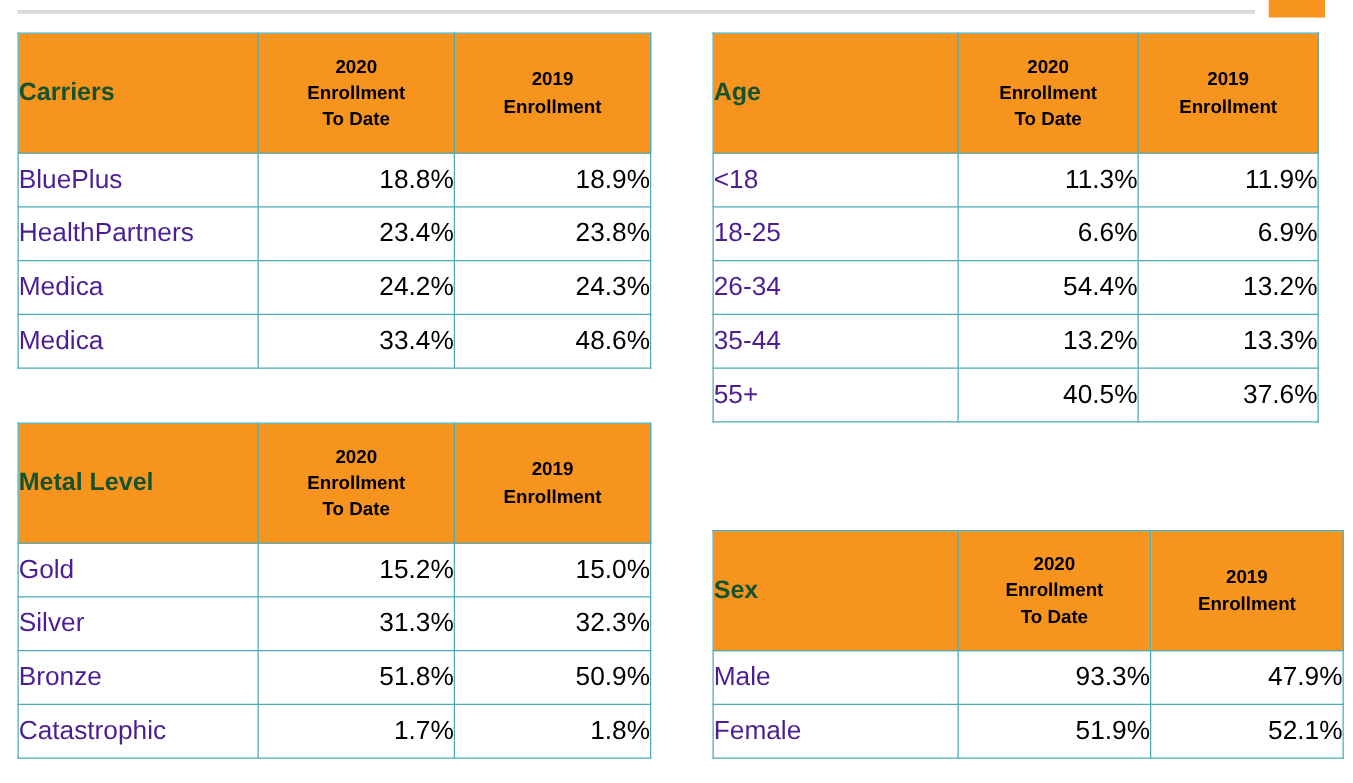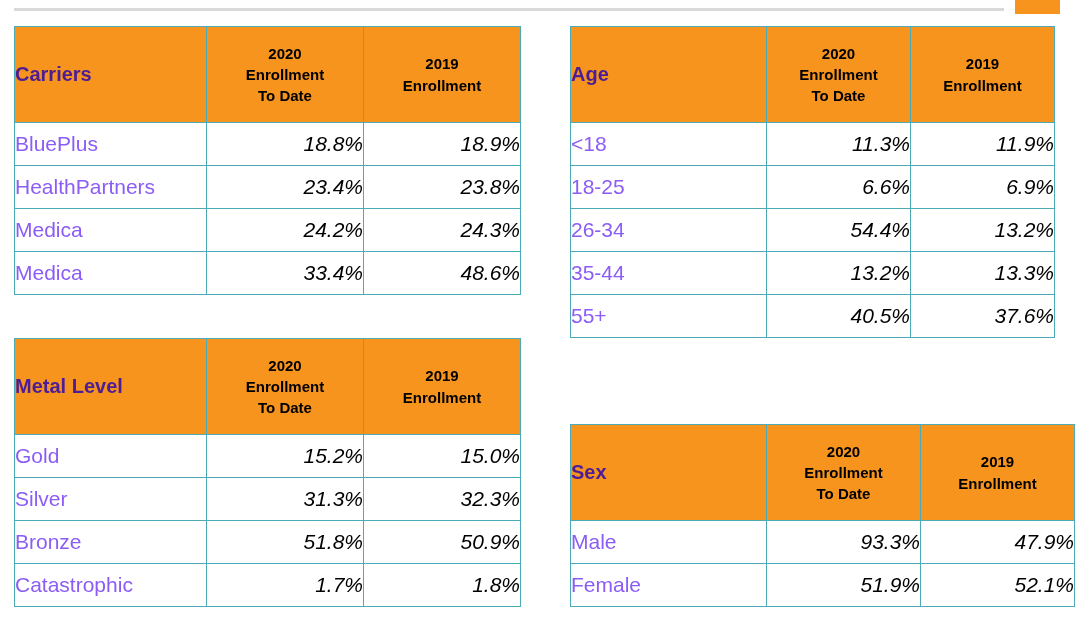--- a/index.html
+++ b/index.html
@@ -35,49 +35,48 @@
     border-collapse: collapse;
     table-layout: fixed;
   }
   .tbl td, .tbl th {
     border: 1px solid #4bacb8;
     padding: 0;
     vertical-align: middle;
   }
   .hdr-label {
     background: #f7941e;
-    color: #4c1d95;
+    color: #14532d;
     font-weight: bold;
     font-size: 20px;
     text-align: left;
     padding-left: 18px;
   }
   .hdr-num {
     background: #f7941e;
     color: #000000;
     font-weight: bold;
     font-size: 15px;
     text-align: center;
     line-height: 1.42;
     padding: 4px 2px;
   }
   .cell-label {
     font-size: 21px;
     text-align: left;
     padding-left: 14px;
-    color: #8b5cf6;
+    color: #4c1d95;
     height: 42px;
   }
   .cell-num {
     font-size: 21px;
     text-align: right;
     padding-right: 14px;
     color: #000000;
     height: 42px;
-    font-style: italic;
   }
 
   
   #tbl-carriers   { left: 14px;  top: 26px; }
   #tbl-metal      { left: 14px;  top: 338px; }
   #tbl-age        { left: 570px; top: 26px; }
   #tbl-sex        { left: 570px; top: 424px; }
 
   .c-label { width: 192px; }
   .c-num   { width: 157px; }

